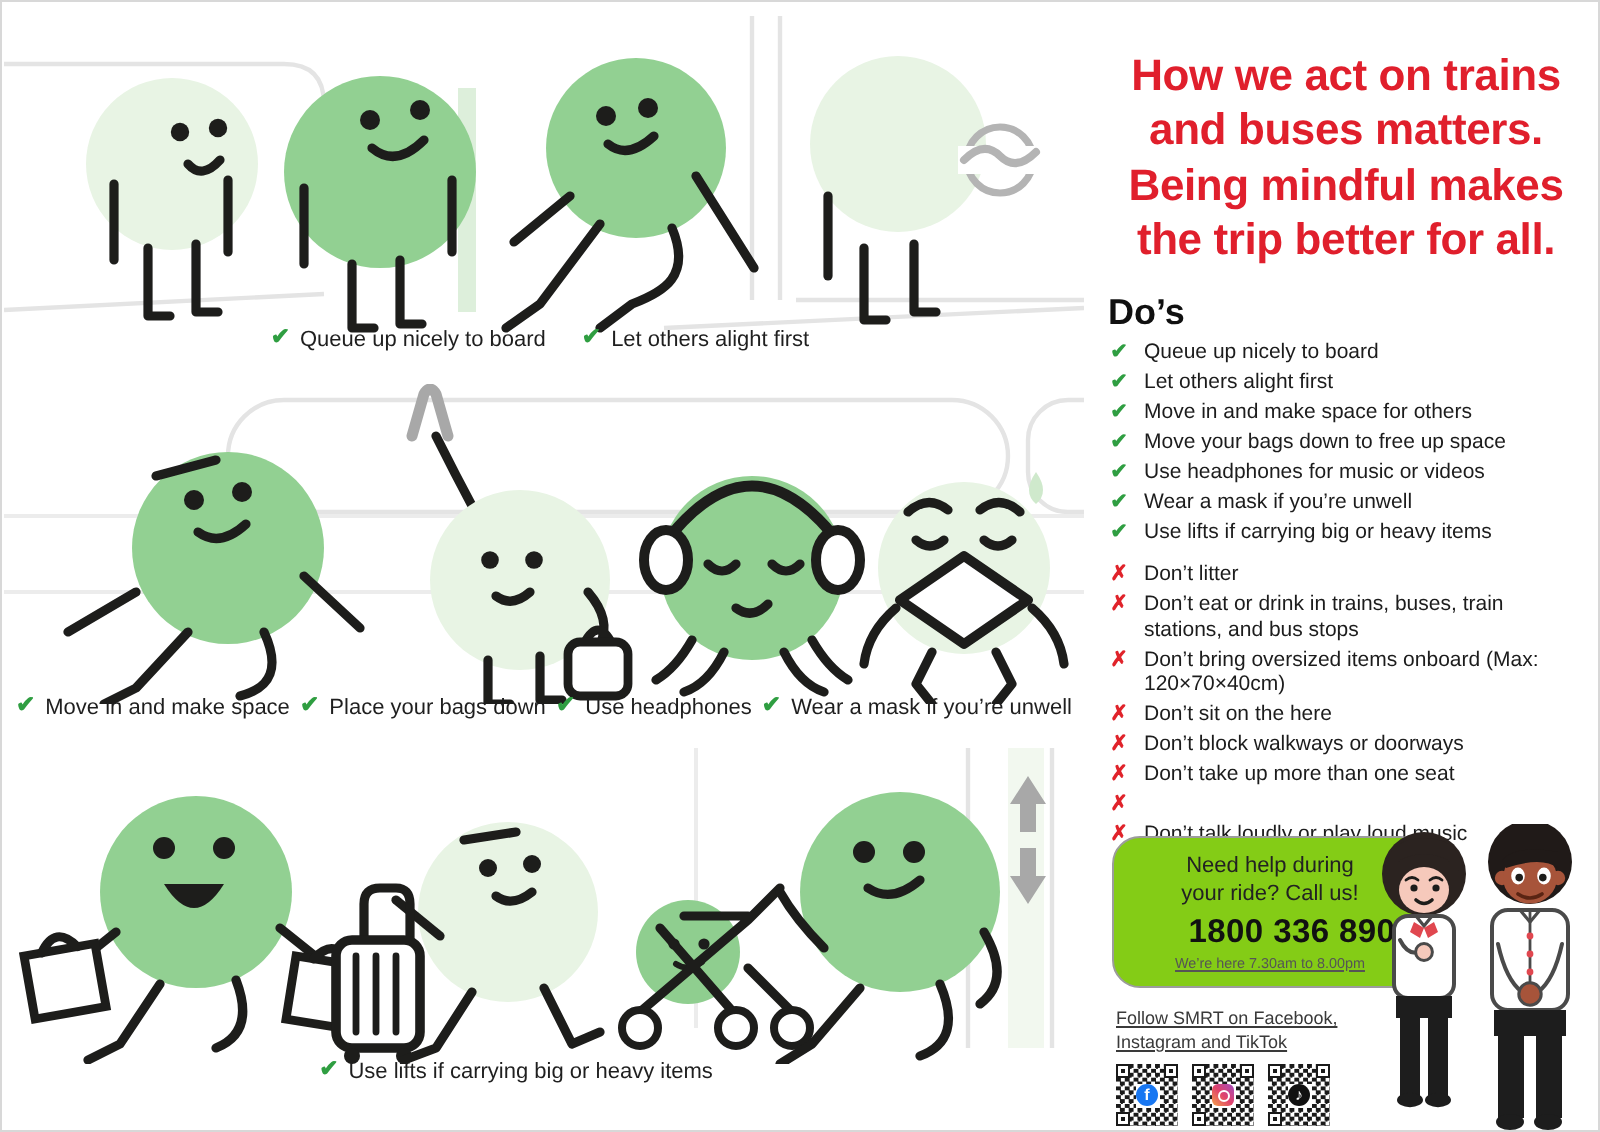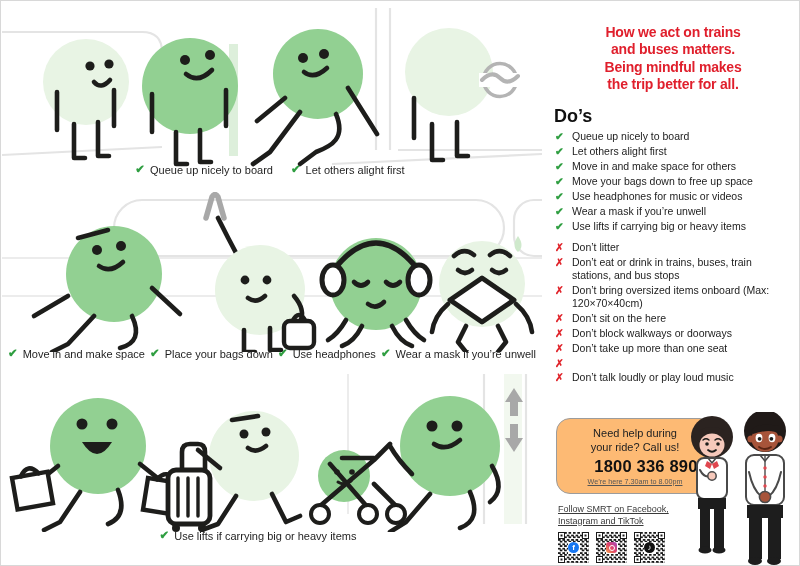--- a/index.html
+++ b/index.html
@@ -18,32 +18,32 @@
   .gray{stroke:#a8a8a8;fill:none;stroke-linecap:round;stroke-linejoin:round;}
 
   
   .scene{position:absolute;left:2px;}
   .caption-row{position:absolute;display:flex;align-items:center;color:#1f1f1f;font-size:11px;}
   .cap{display:flex;align-items:center;gap:5px;white-space:nowrap;}
   .tick{color:#2f9e41;font-weight:bold;font-size:11.5px;line-height:1;}
 
   
   .right-panel{position:absolute;left:548px;top:0;width:250px;}
-  .headline{margin-top:24px;text-align:center;font-weight:bold;font-size:14px;line-height:1.24;color:#e01f2c;letter-spacing:-0.2px;}
+  .headline{margin-top:24px;text-align:center;font-weight:bold;font-size:22px;line-height:1.24;color:#e01f2c;letter-spacing:-0.2px;}
   .list-section{margin-top:13px;padding-left:6px;}
   .list-section h2{margin:0 0 3px 0;font-size:18px;font-weight:bold;color:#101010;}
   .list-section ul{list-style:none;margin:0;padding:0;width:218px;}
   .list-section li{display:flex;gap:7px;font-size:10.5px;line-height:1.22;color:#1c1c1c;margin-bottom:2.2px;}
   .list-section li .ic{width:11px;flex:none;text-align:center;font-size:10.5px;line-height:1.2;font-weight:bold;}
   .ic.do{color:#2f9e41;}
   .ic.dont{color:#e0232a;}
 
   
   .help-area{position:absolute;left:548px;top:412px;width:252px;height:154px;}
-  .bubble{position:absolute;left:8px;top:6px;width:144px;padding:8px 6px 7px 6px;border:1.5px solid #9c9c9c;border-radius:14px;background:#fdba74;text-align:center;}
+  .bubble{position:absolute;left:8px;top:6px;width:144px;padding:8px 6px 7px 6px;border:1.5px solid #9c9c9c;border-radius:14px;background:#84cc16;text-align:center;}
   .bubble .intro{font-size:11px;color:#222;line-height:1.25;}
   .bubble .phone{font-size:16.5px;font-weight:bold;color:#111;margin-top:2px;letter-spacing:0.2px;text-align:right;}
   .bubble .hours{font-size:7.2px;color:#555;margin-top:1px;text-decoration:underline;}
   .bubble .tail{position:absolute;right:-9px;top:34px;width:0;height:0;border-top:7px solid transparent;border-bottom:7px solid transparent;border-left:10px solid #9c9c9c;}
   .bubble .tail::after{content:"";position:absolute;left:-10px;top:-5.5px;border-top:5.5px solid transparent;border-bottom:5.5px solid transparent;border-left:8px solid #fff;}
   .follow{position:absolute;left:10px;top:92px;width:130px;font-size:9px;color:#3a3a3a;line-height:1.3;text-decoration:underline;}
   .qr-row{position:absolute;left:10px;top:120px;display:flex;gap:7px;}
   .qr{position:relative;width:31px;height:31px;background:repeating-conic-gradient(#1a1a1a 0% 25%,#ffffff 0% 50%) 0 0/4.4px 4.4px;outline:1px solid #fff;}
   .qr .fd{position:absolute;width:5px;height:5px;background:#1a1a1a;border:1.5px solid #1a1a1a;box-shadow:0 0 0 1.5px #fff inset;}
   .qr .fd.tl{left:0;top:0}.qr .fd.tr{right:0;top:0}.qr .fd.bl{left:0;bottom:0}

